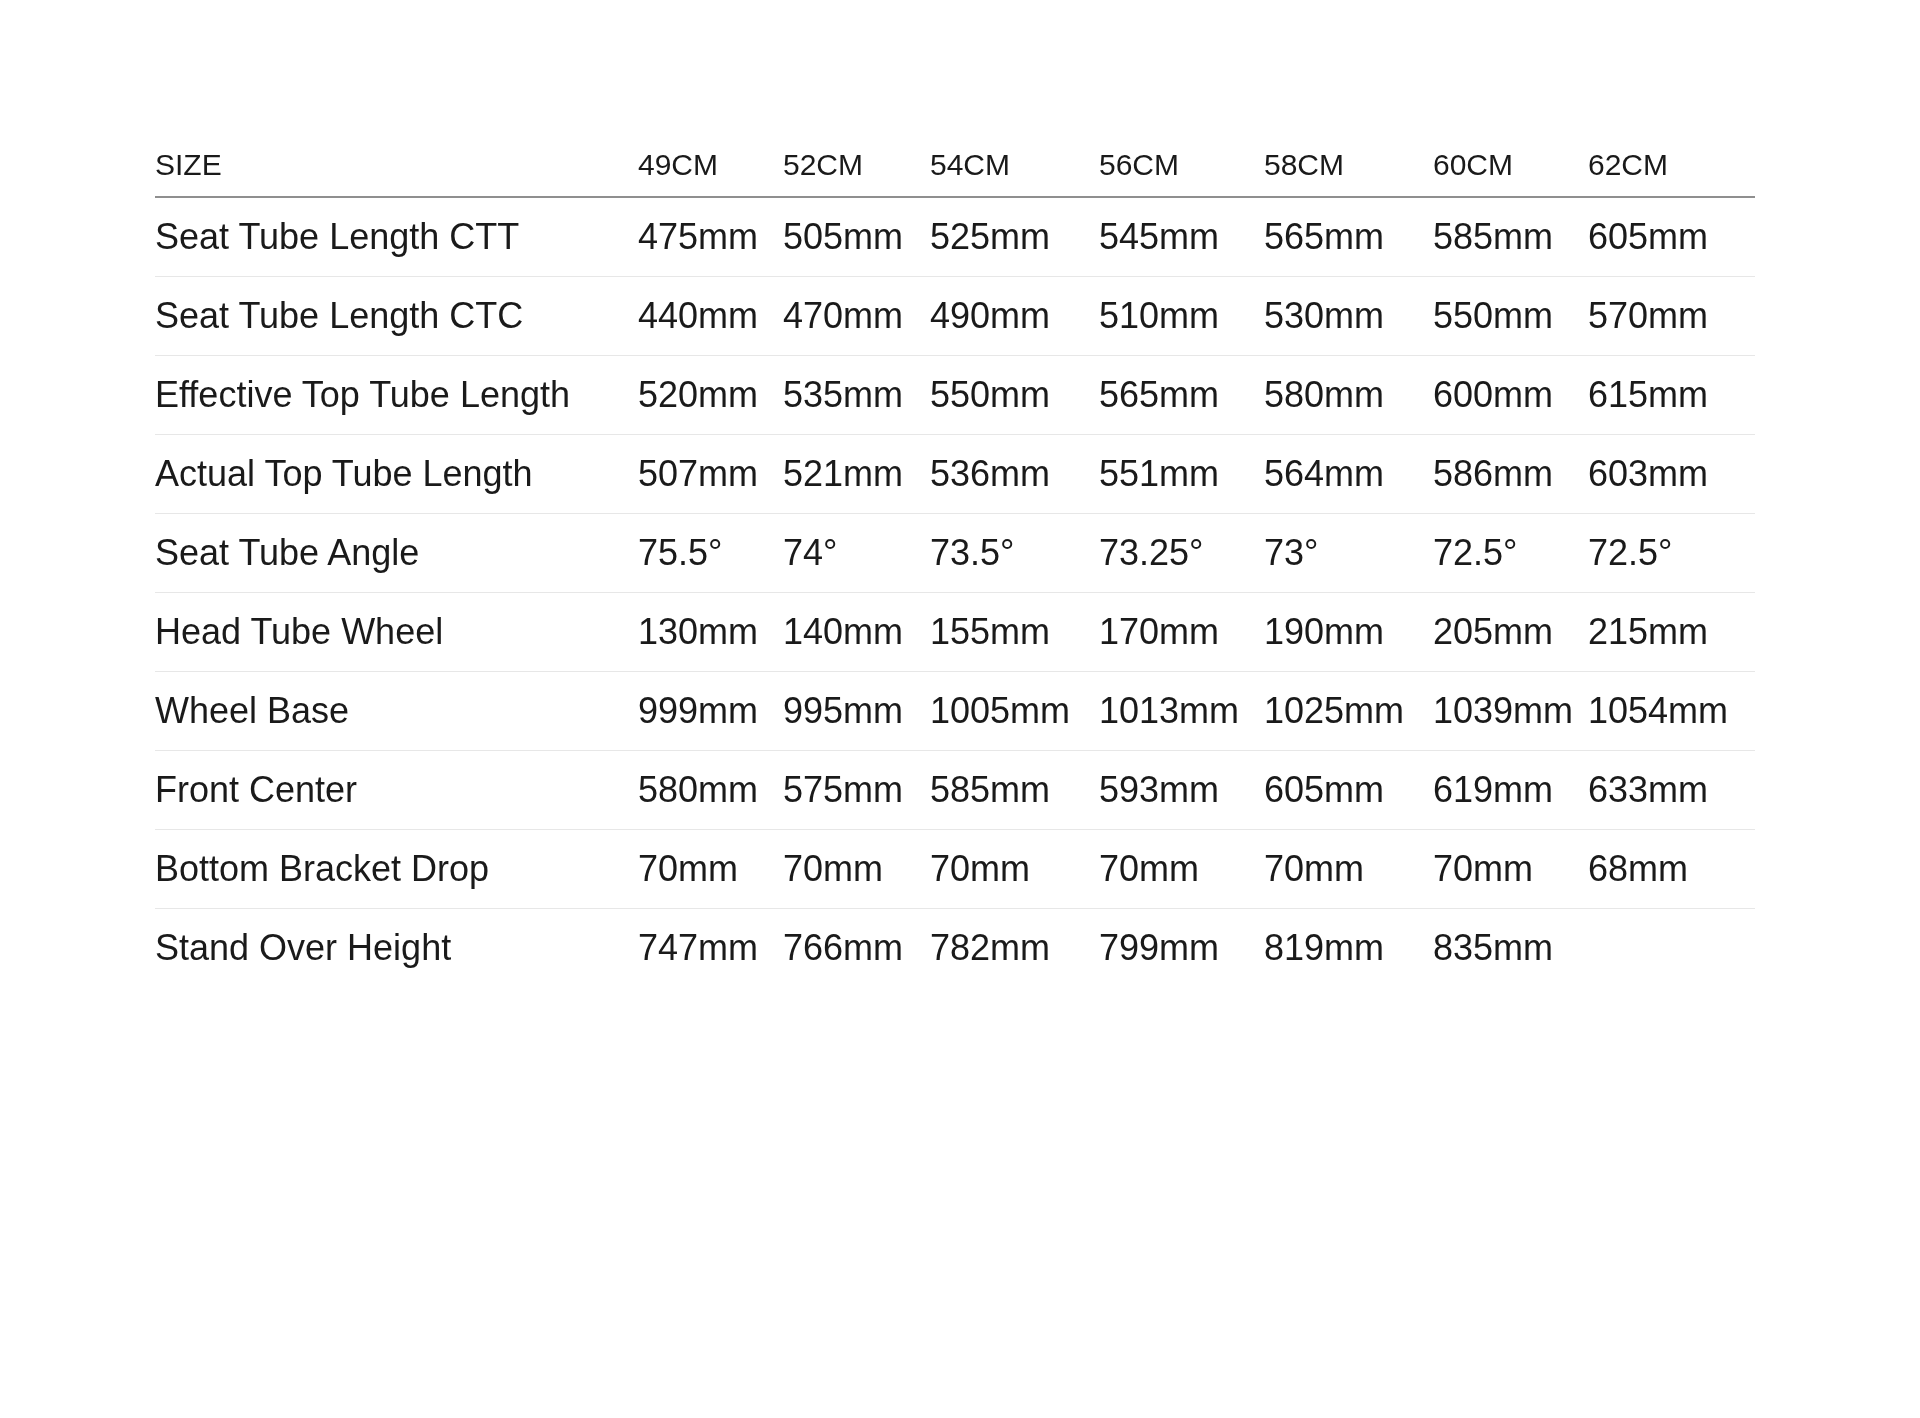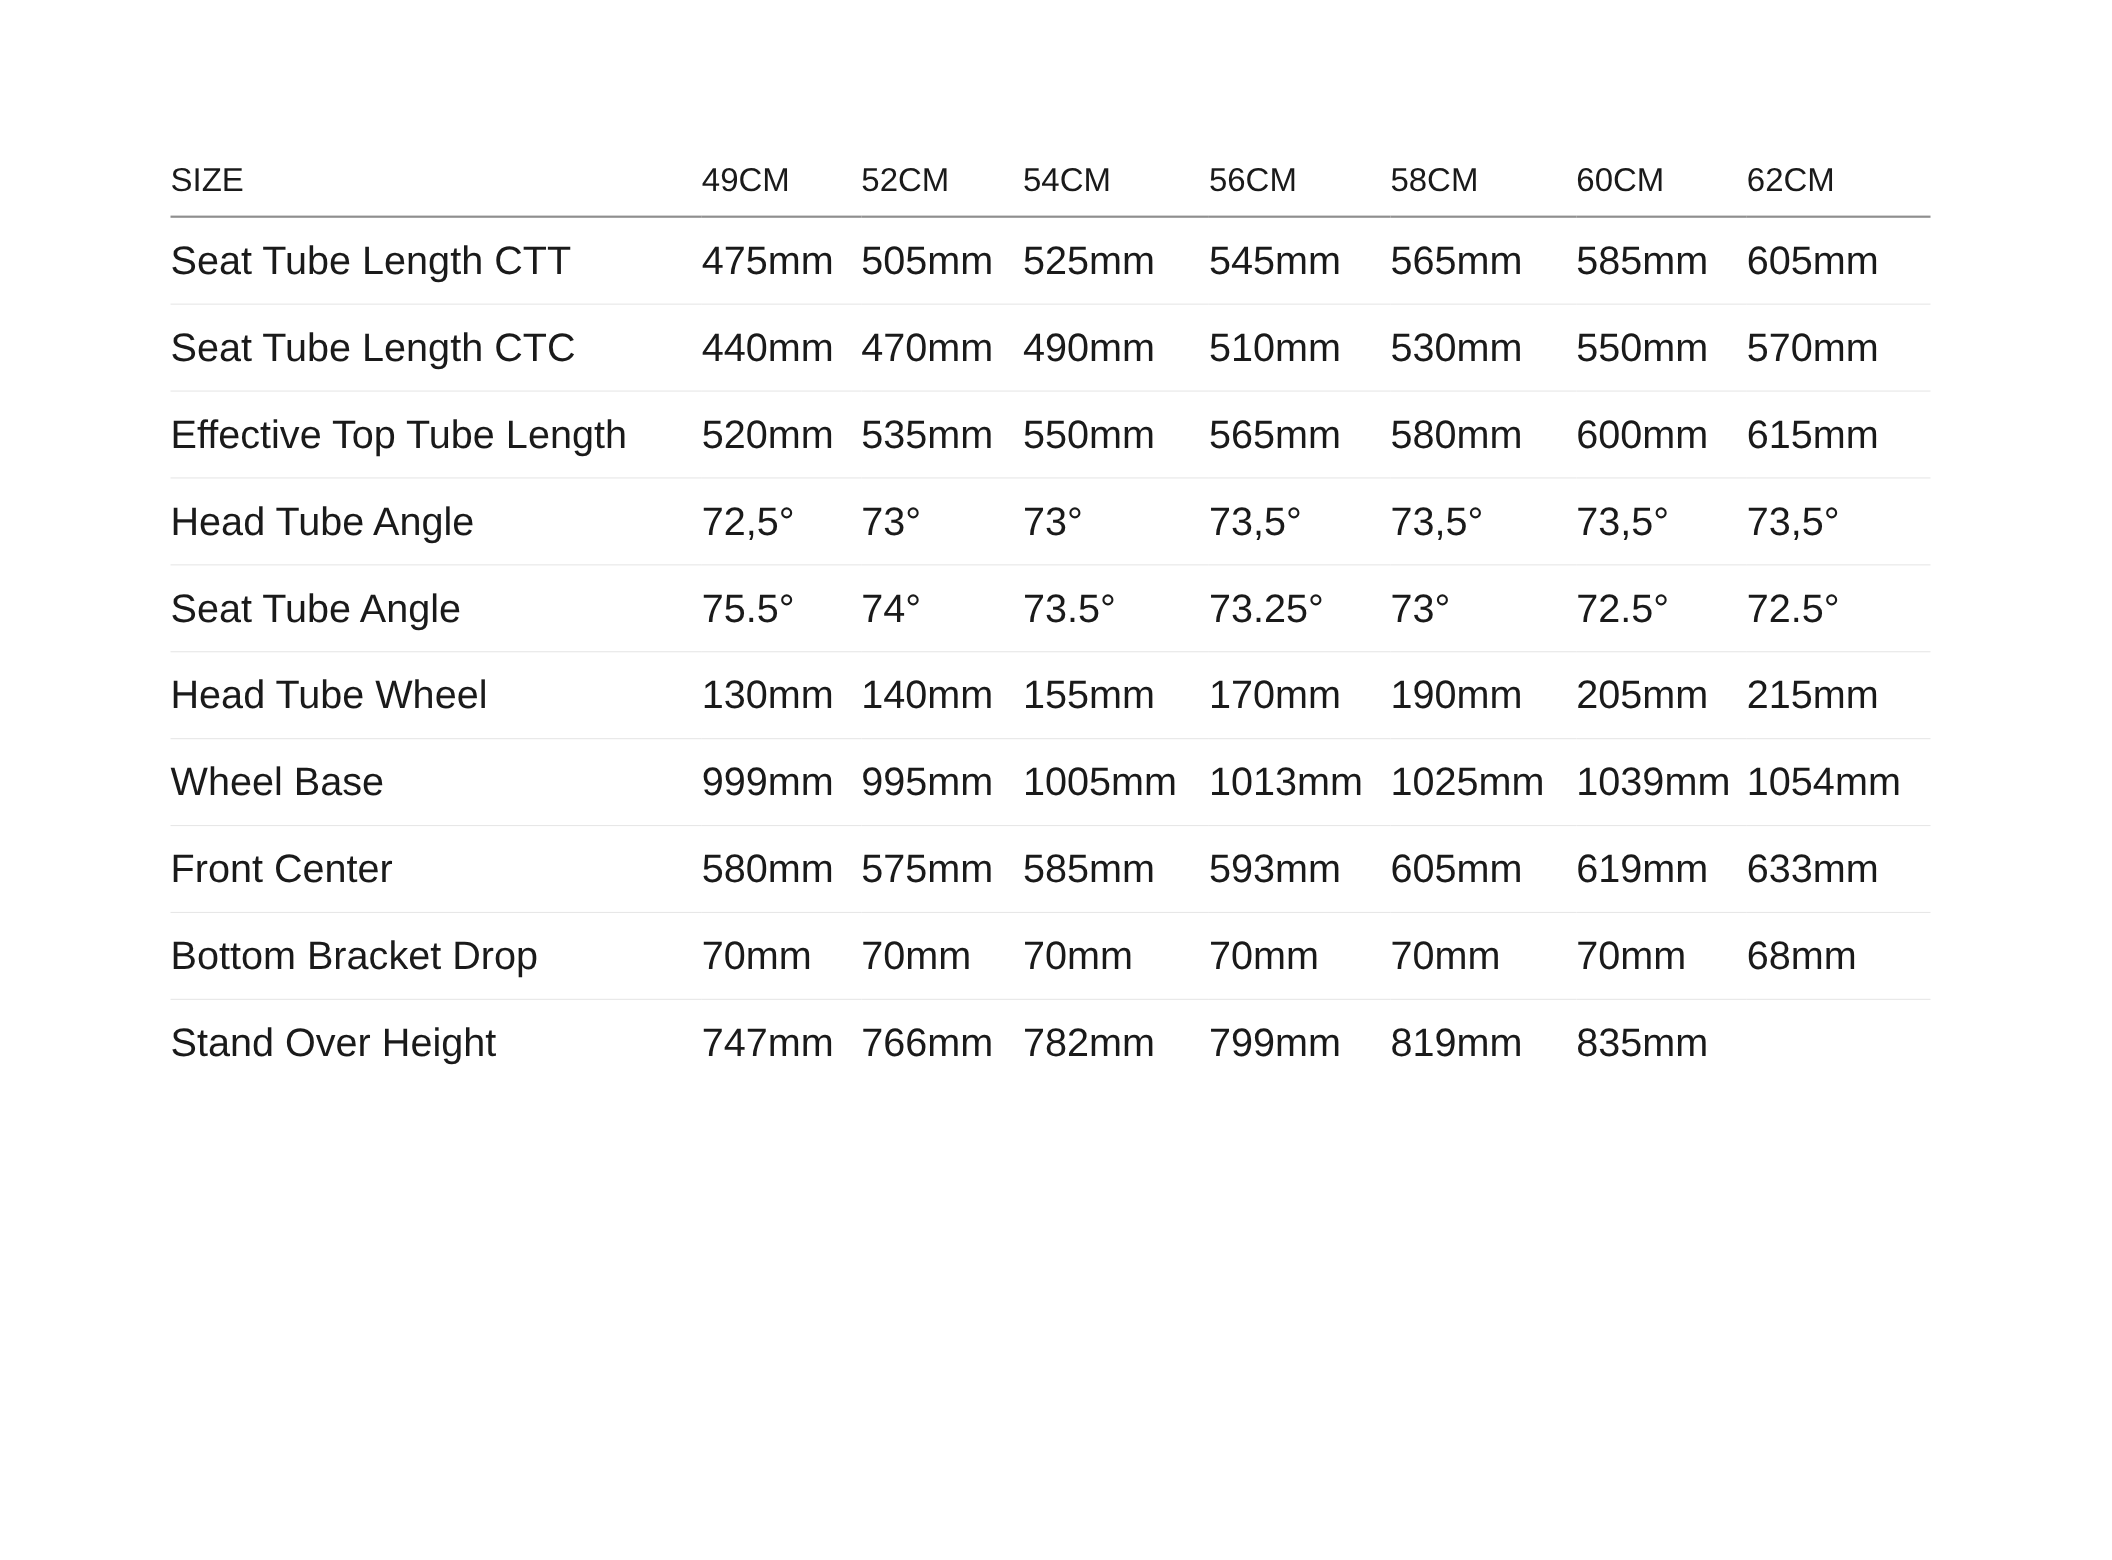--- a/index.html
+++ b/index.html
@@ -100,28 +100,28 @@
         <td>Effective Top Tube Length</td>
         <td>520mm</td>
         <td>535mm</td>
         <td>550mm</td>
         <td>565mm</td>
         <td>580mm</td>
         <td>600mm</td>
         <td>615mm</td>
       </tr>
       <tr>
-        <td>Head Tube Angle</td>
-        <td>72,5°</td>
-        <td>73°</td>
-        <td>73°</td>
-        <td>73,5°</td>
-        <td>73,5°</td>
-        <td>73,5°</td>
-        <td>73,5°</td>
+        <td>Actual Top Tube Length</td>
+        <td>507mm</td>
+        <td>521mm</td>
+        <td>536mm</td>
+        <td>551mm</td>
+        <td>564mm</td>
+        <td>586mm</td>
+        <td>603mm</td>
       </tr>
       <tr>
         <td>Seat Tube Angle</td>
         <td>75.5°</td>
         <td>74°</td>
         <td>73.5°</td>
         <td>73.25°</td>
         <td>73°</td>
         <td>72.5°</td>
         <td>72.5°</td>

